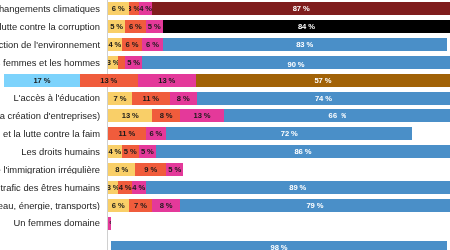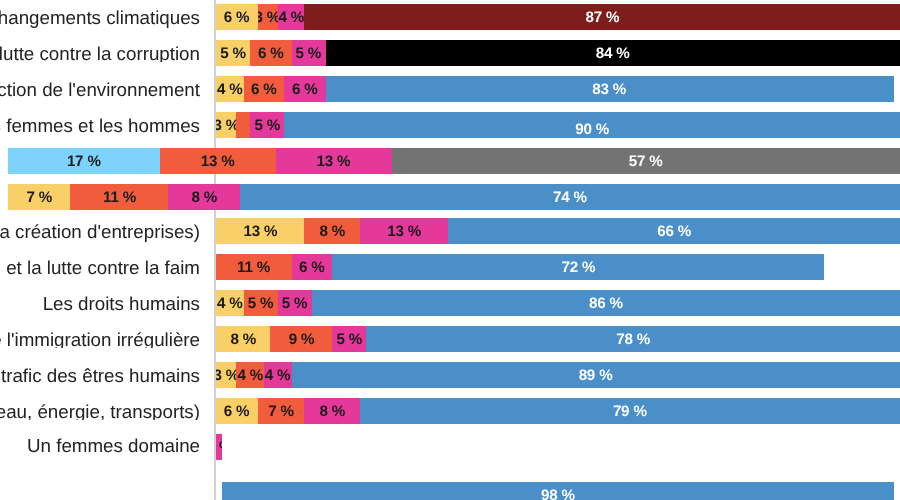--- a/index.html
+++ b/index.html
@@ -148,26 +148,27 @@
         <div class="bar-area">
           <div class="seg s1" style="flex: 0 0 17%; background: #7dd3fc;">
             <span>17 %</span>
           </div>
           <div class="seg s2" style="flex: 0 0 13%; background: rgb(240, 92, 60);">
             <span>13 %</span>
           </div>
           <div class="seg s3" style="flex: 0 0 13%; background: rgb(228, 57, 154);">
             <span>13 %</span>
           </div>
-          <div class="seg s4" style="flex: 0 0 57%; background: #737373; justify-content: center;">
+          <div class="seg s4" style="flex: 0 0 57%; background: #a16207; justify-content: center;">
             <span>57 %</span>
           </div>
         </div>
       </div>
       <div class="row">
+        <div class="cat-label">L'accès à l'éducation</div>
         <div class="bar-area">
           <div class="seg s1" style="flex: 0 0 7%; background: rgb(249, 207, 104);">
             <span>7 %</span>
           </div>
           <div class="seg s2" style="flex: 0 0 11%; background: rgb(240, 92, 60);">
             <span>11 %</span>
           </div>
           <div class="seg s3" style="flex: 0 0 8%; background: rgb(228, 57, 154);">
             <span>8 %</span>
           </div>
@@ -181,21 +182,21 @@
         <div class="bar-area">
           <div class="seg s1" style="flex: 0 0 13%; background: rgb(249, 207, 104);">
             <span>13 %</span>
           </div>
           <div class="seg s2" style="flex: 0 0 8%; background: rgb(240, 92, 60);">
             <span>8 %</span>
           </div>
           <div class="seg s3" style="flex: 0 0 13%; background: rgb(228, 57, 154);">
             <span>13 %</span>
           </div>
-          <div class="seg s4" style="flex: 0 0 66%; background: rgb(74, 143, 200);">
+          <div class="seg s4" style="flex: 0 0 66%; background: rgb(74, 143, 200); font-family: Liberation Mono, monospace;">
             <span>66 %</span>
           </div>
         </div>
       </div>
       <div class="row">
         <div class="cat-label">on et la lutte contre la faim</div>
         <div class="bar-area">
           <div class="seg s2" style="flex: 0 0 11%; background: rgb(240, 92, 60);">
             <span>11 %</span>
           </div>
@@ -228,23 +229,20 @@
         <div class="cat-label">tre l'immigration irrégulière</div>
         <div class="bar-area">
           <div class="seg s1" style="flex: 0 0 8%; background: rgb(249, 207, 104);">
             <span>8 %</span>
           </div>
           <div class="seg s2" style="flex: 0 0 9%; background: rgb(240, 92, 60);">
             <span>9 %</span>
           </div>
           <div class="seg s3" style="flex: 0 0 5%; background: rgb(228, 57, 154);">
             <span>5 %</span>
-          </div>
-          <div class="seg s4" style="flex: 0 0 78%; background: rgb(74, 143, 200);">
-            <span>78 %</span>
           </div>
         </div>
       </div>
       <div class="row">
         <div class="cat-label">le trafic des êtres humains</div>
         <div class="bar-area">
           <div class="seg s1" style="flex: 0 0 3%; background: rgb(249, 207, 104);">
             <span>3 %</span>
           </div>
           <div class="seg s2" style="flex: 0 0 4%; background: rgb(240, 92, 60);">

